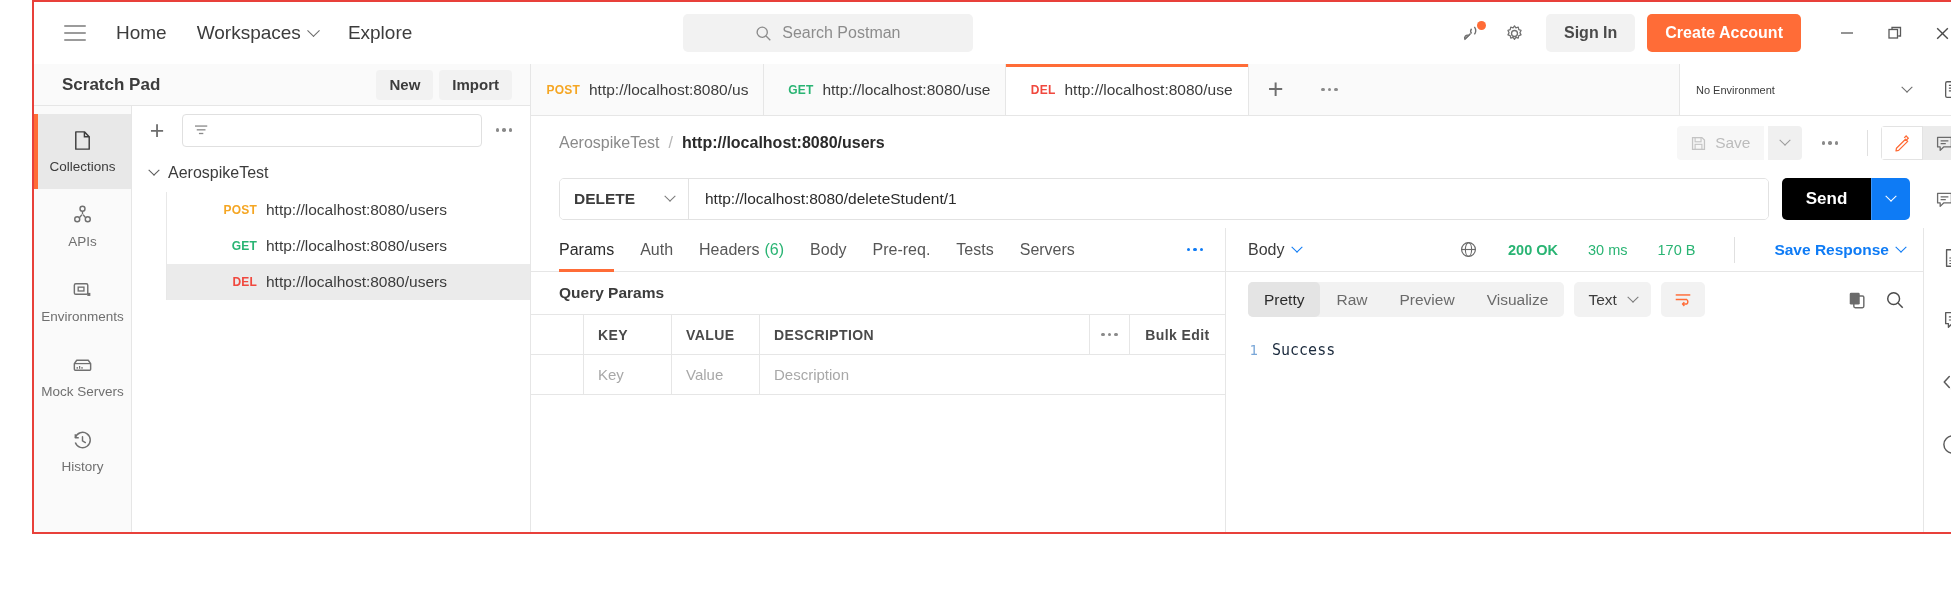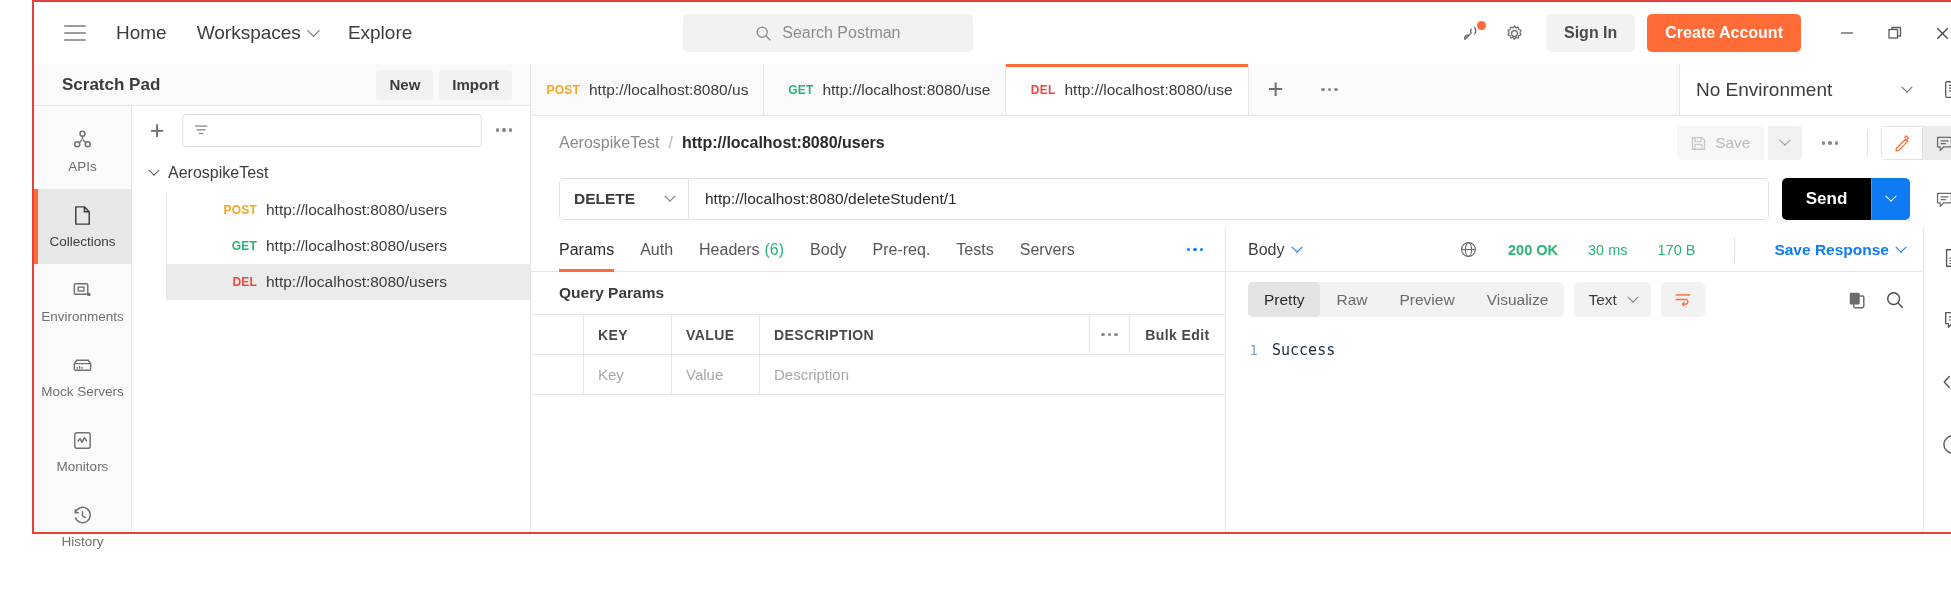--- a/index.html
+++ b/index.html
@@ -126,21 +126,21 @@
     content: ""; position: absolute; left: 0; right: 0; top: 0; height: 2.5px;
     background: #ff6c37;
   }
   .rtab .label { overflow: hidden; text-overflow: clip; }
   .tab-plus { width: 54px; display: flex; align-items: center; justify-content: center;
     font-size: 27px; color: #6e6e6e; font-weight: 300; cursor: pointer; }
   .tab-dots { width: 54px; display: flex; align-items: center; justify-content: center;
     cursor: pointer; }
   .tabstrip-fill { flex: 1; border-right: 1px solid #e6e6e6; }
   .envsel { width: 245px; flex: 0 0 245px; display: flex; align-items: center;
-    padding: 0 14px 0 16px; font-size: 19px; color: #3c3c3c; cursor: pointer;
+    padding: 0 14px 0 16px; font-size: 11px; color: #3c3c3c; cursor: pointer;
     background: #fff; }
   .env-eye { width: 56px; display: flex; align-items: center; justify-content: center;
     cursor: pointer; background: #fff; }
 
   .crumbbar { height: 54px; flex: 0 0 54px; display: flex; align-items: center;
     padding: 0 16px 0 28px; background: #fff; }
   .crumb-a { font-size: 16px; color: #8a8a8a; cursor: pointer; }
   .crumb-sep { font-size: 16px; color: #b5b5b5; margin: 0 9px; }
   .crumb-b { font-size: 16px; color: #2b2b2b; font-weight: bold; }
   .crumb-right { margin-left: auto; display: flex; align-items: center; gap: 4px; }
@@ -329,63 +329,56 @@
             </div>
           <div class="sb-btn">
               <span>Import</span>
             </div>
         </div>
       </div>
 
       <div class="leftmain">
         <div class="rail">
 
+          <div class="rail-item active">
+            <svg width="23" height="23" viewBox="0 0 24 24">
+              <path d="M5 3 h9 l5 5 v13 h-14z" fill="none" stroke="#3c3c3c" stroke-width="1.5" stroke-linejoin="round"></path>
+              <path d="M14 3 v5 h5" fill="none" stroke="#3c3c3c" stroke-width="1.5"></path>
+            </svg>
+            <span>Collections</span>
+          </div>
+
           <div class="rail-item">
             <svg width="23" height="23" viewBox="0 0 24 24">
               <circle cx="12" cy="5" r="2.6" fill="none" stroke="#707070" stroke-width="1.5"></circle>
               <circle cx="6.5" cy="16" r="2.6" fill="none" stroke="#707070" stroke-width="1.5"></circle>
               <circle cx="17.5" cy="16" r="2.6" fill="none" stroke="#707070" stroke-width="1.5"></circle>
               <path d="M12 7.6 v3 M9.2 13.8 L11.4 11 M14.8 13.8 L12.6 11" stroke="#707070" stroke-width="1.4" fill="none"></path>
             </svg>
             <span>APIs</span>
           </div>
 
-          <div class="rail-item active">
-            <svg width="23" height="23" viewBox="0 0 24 24">
-              <path d="M5 3 h9 l5 5 v13 h-14z" fill="none" stroke="#3c3c3c" stroke-width="1.5" stroke-linejoin="round"></path>
-              <path d="M14 3 v5 h5" fill="none" stroke="#3c3c3c" stroke-width="1.5"></path>
-            </svg>
-            <span>Collections</span>
-          </div>
-
           <div class="rail-item">
             <svg width="23" height="23" viewBox="0 0 24 24">
               <rect x="3.5" y="5" width="14" height="11" rx="1.5" fill="none" stroke="#707070" stroke-width="1.5"></rect>
               <rect x="7.5" y="8.5" width="6" height="4" fill="none" stroke="#707070" stroke-width="1.4"></rect>
               <rect x="17" y="14.5" width="3.2" height="3.2" fill="#707070"></rect>
             </svg>
             <span>Environments</span>
           </div>
 
           <div class="rail-item">
             <svg width="23" height="23" viewBox="0 0 24 24">
               <path d="M3.5 10 L6 6.5 h12 L20.5 10 v6 a1 1 0 0 1 -1 1 h-15 a1 1 0 0 1 -1 -1z" fill="none" stroke="#707070" stroke-width="1.5" stroke-linejoin="round"></path>
               <path d="M3.5 10 h17" stroke="#707070" stroke-width="1.3"></path>
               <path d="M6.5 13.5 v2 M9 12.5 v3 M11.5 13.5 v2" stroke="#707070" stroke-width="1.3"></path>
             </svg>
             <span>Mock Servers</span>
           </div>
 
-          <div class="rail-item">
-            <svg width="23" height="23" viewBox="0 0 24 24">
-              <rect x="4" y="4" width="16" height="16" rx="2" fill="none" stroke="#707070" stroke-width="1.5"></rect>
-              <path d="M7 13 l2.5-3 2 4 2.5-5 2.5 4" fill="none" stroke="#707070" stroke-width="1.5" stroke-linejoin="round"></path>
-            </svg>
-            <span>Monitors</span>
-          </div>
 
           <div class="rail-item">
             <svg width="23" height="23" viewBox="0 0 24 24">
               <path d="M4.5 9 A8 8 0 1 1 4.5 14" fill="none" stroke="#707070" stroke-width="1.5"></path>
               <path d="M4.5 5.5 v3.6 h3.6" fill="none" stroke="#707070" stroke-width="1.5" stroke-linejoin="round"></path>
               <path d="M12 8 v4.3 l3 1.8" fill="none" stroke="#707070" stroke-width="1.5" stroke-linecap="round"></path>
             </svg>
             <span>History</span>
           </div>
         </div>

